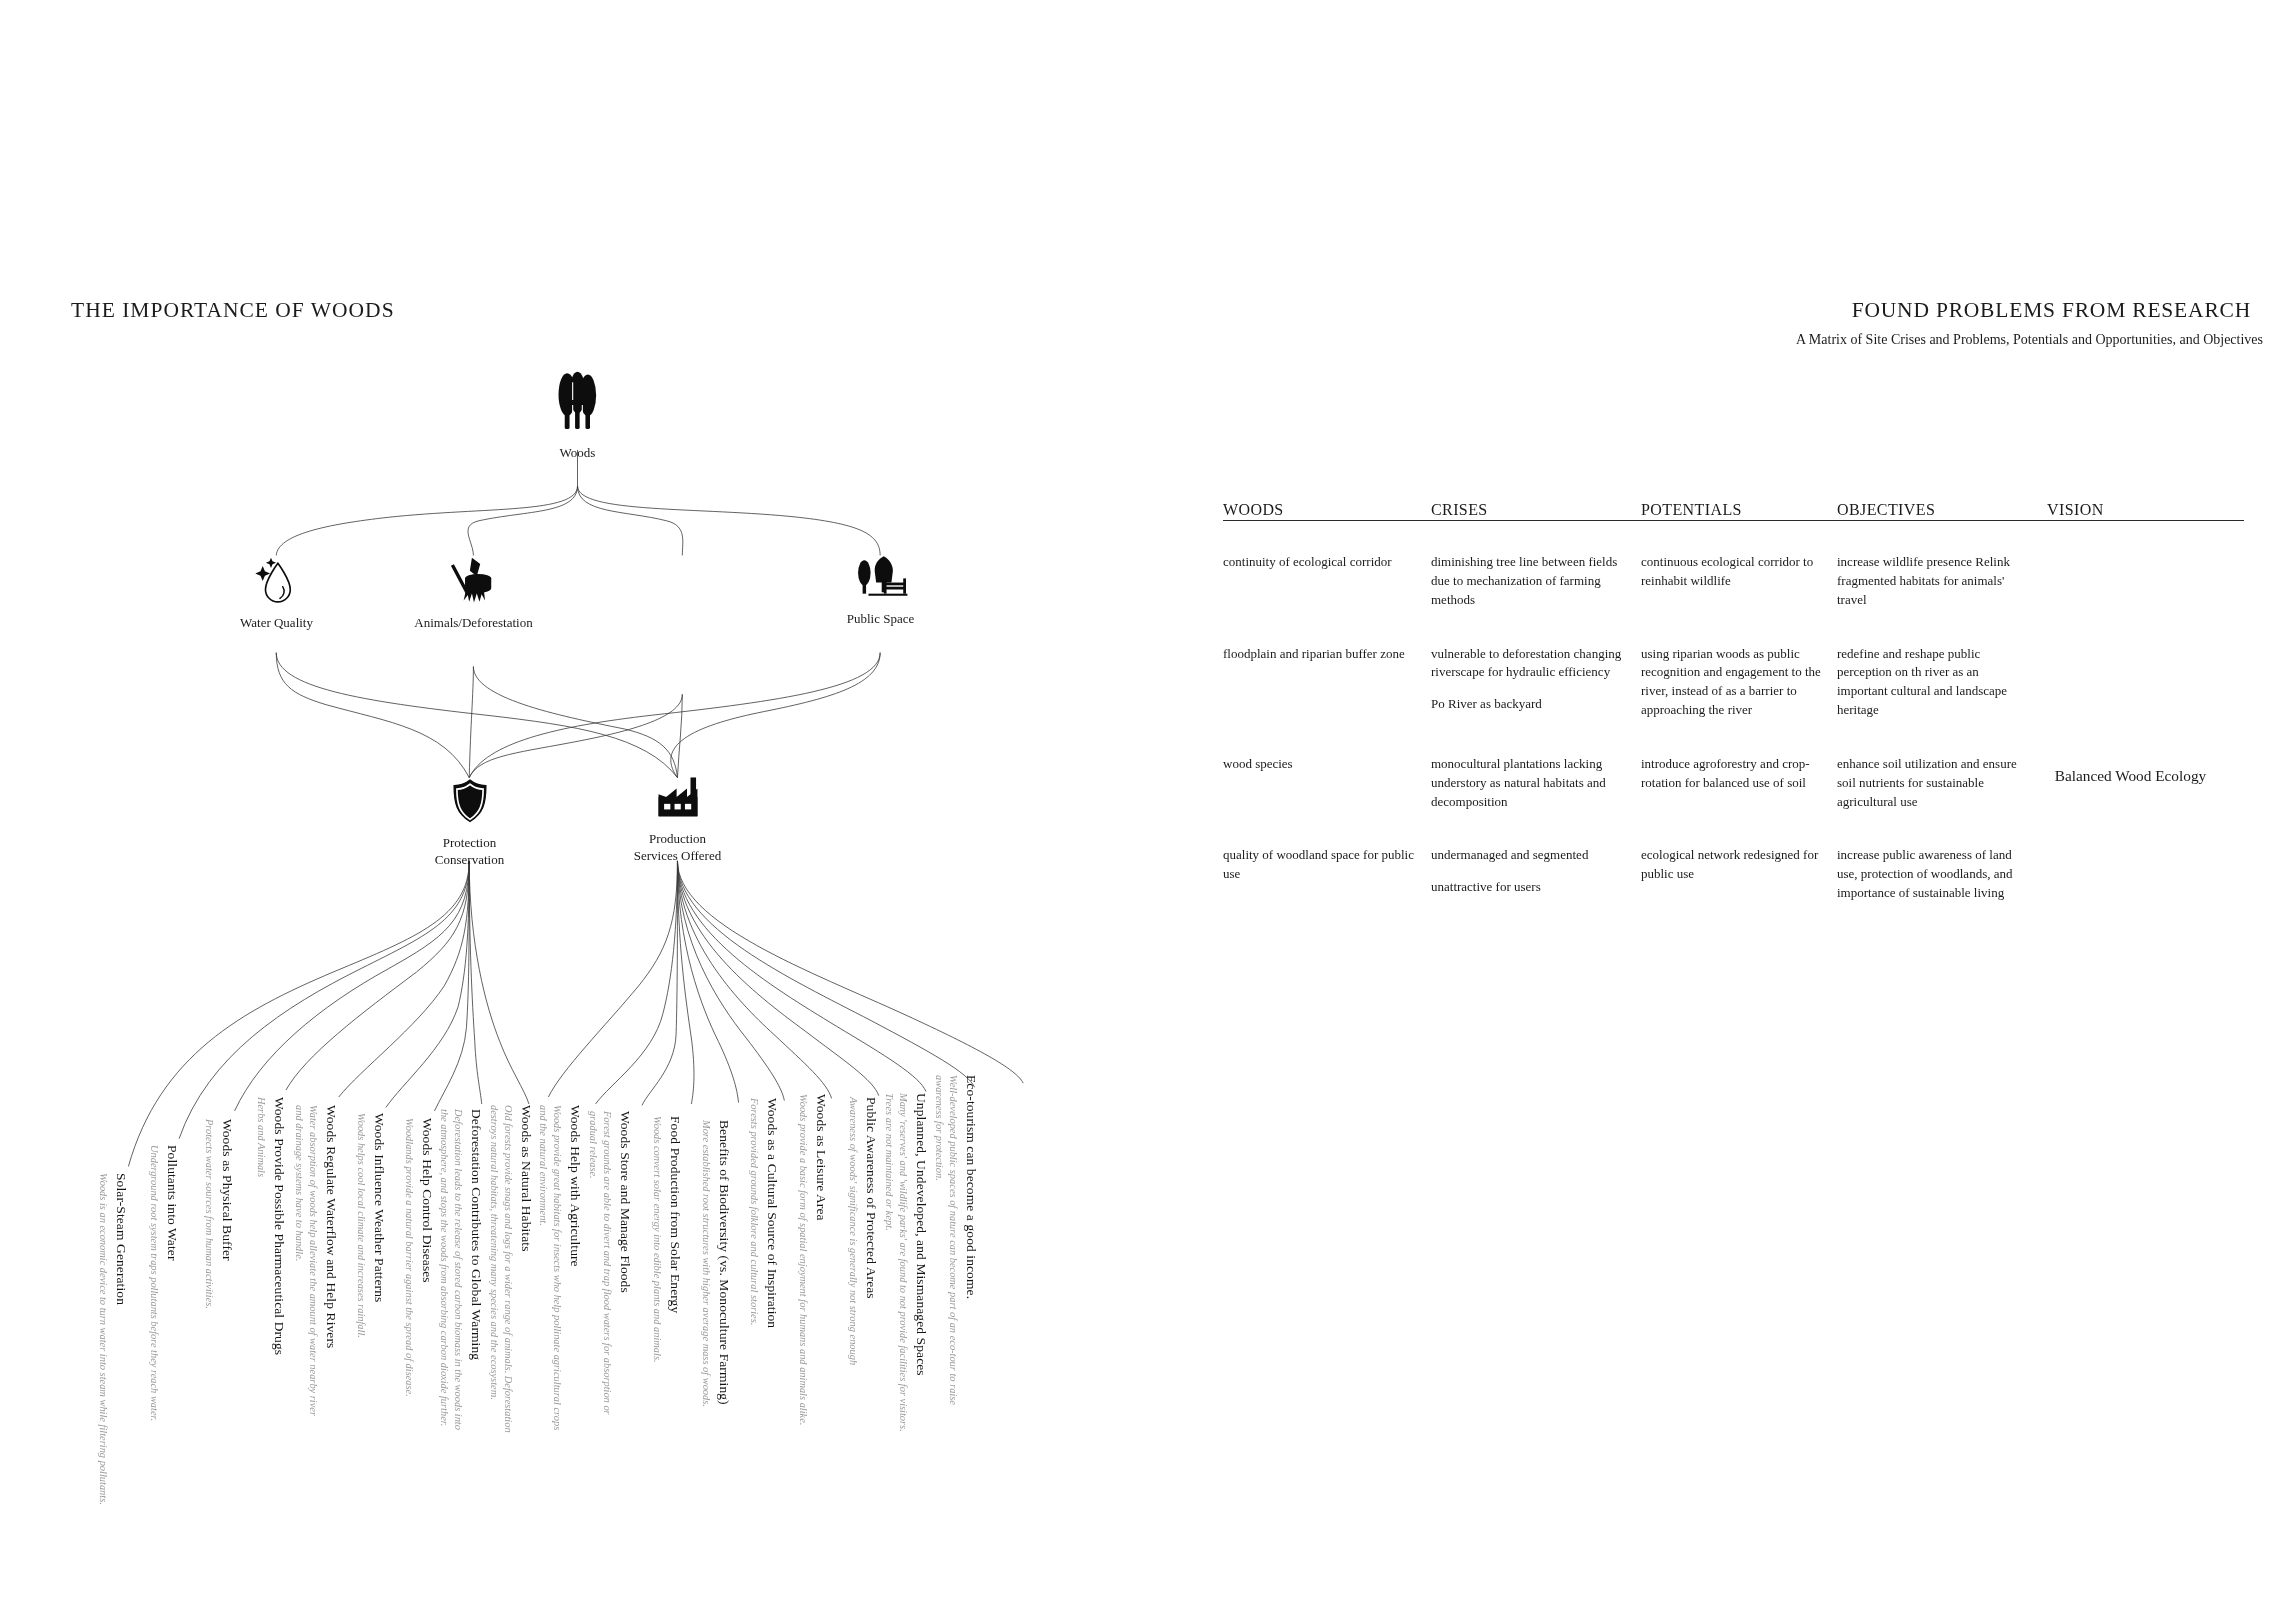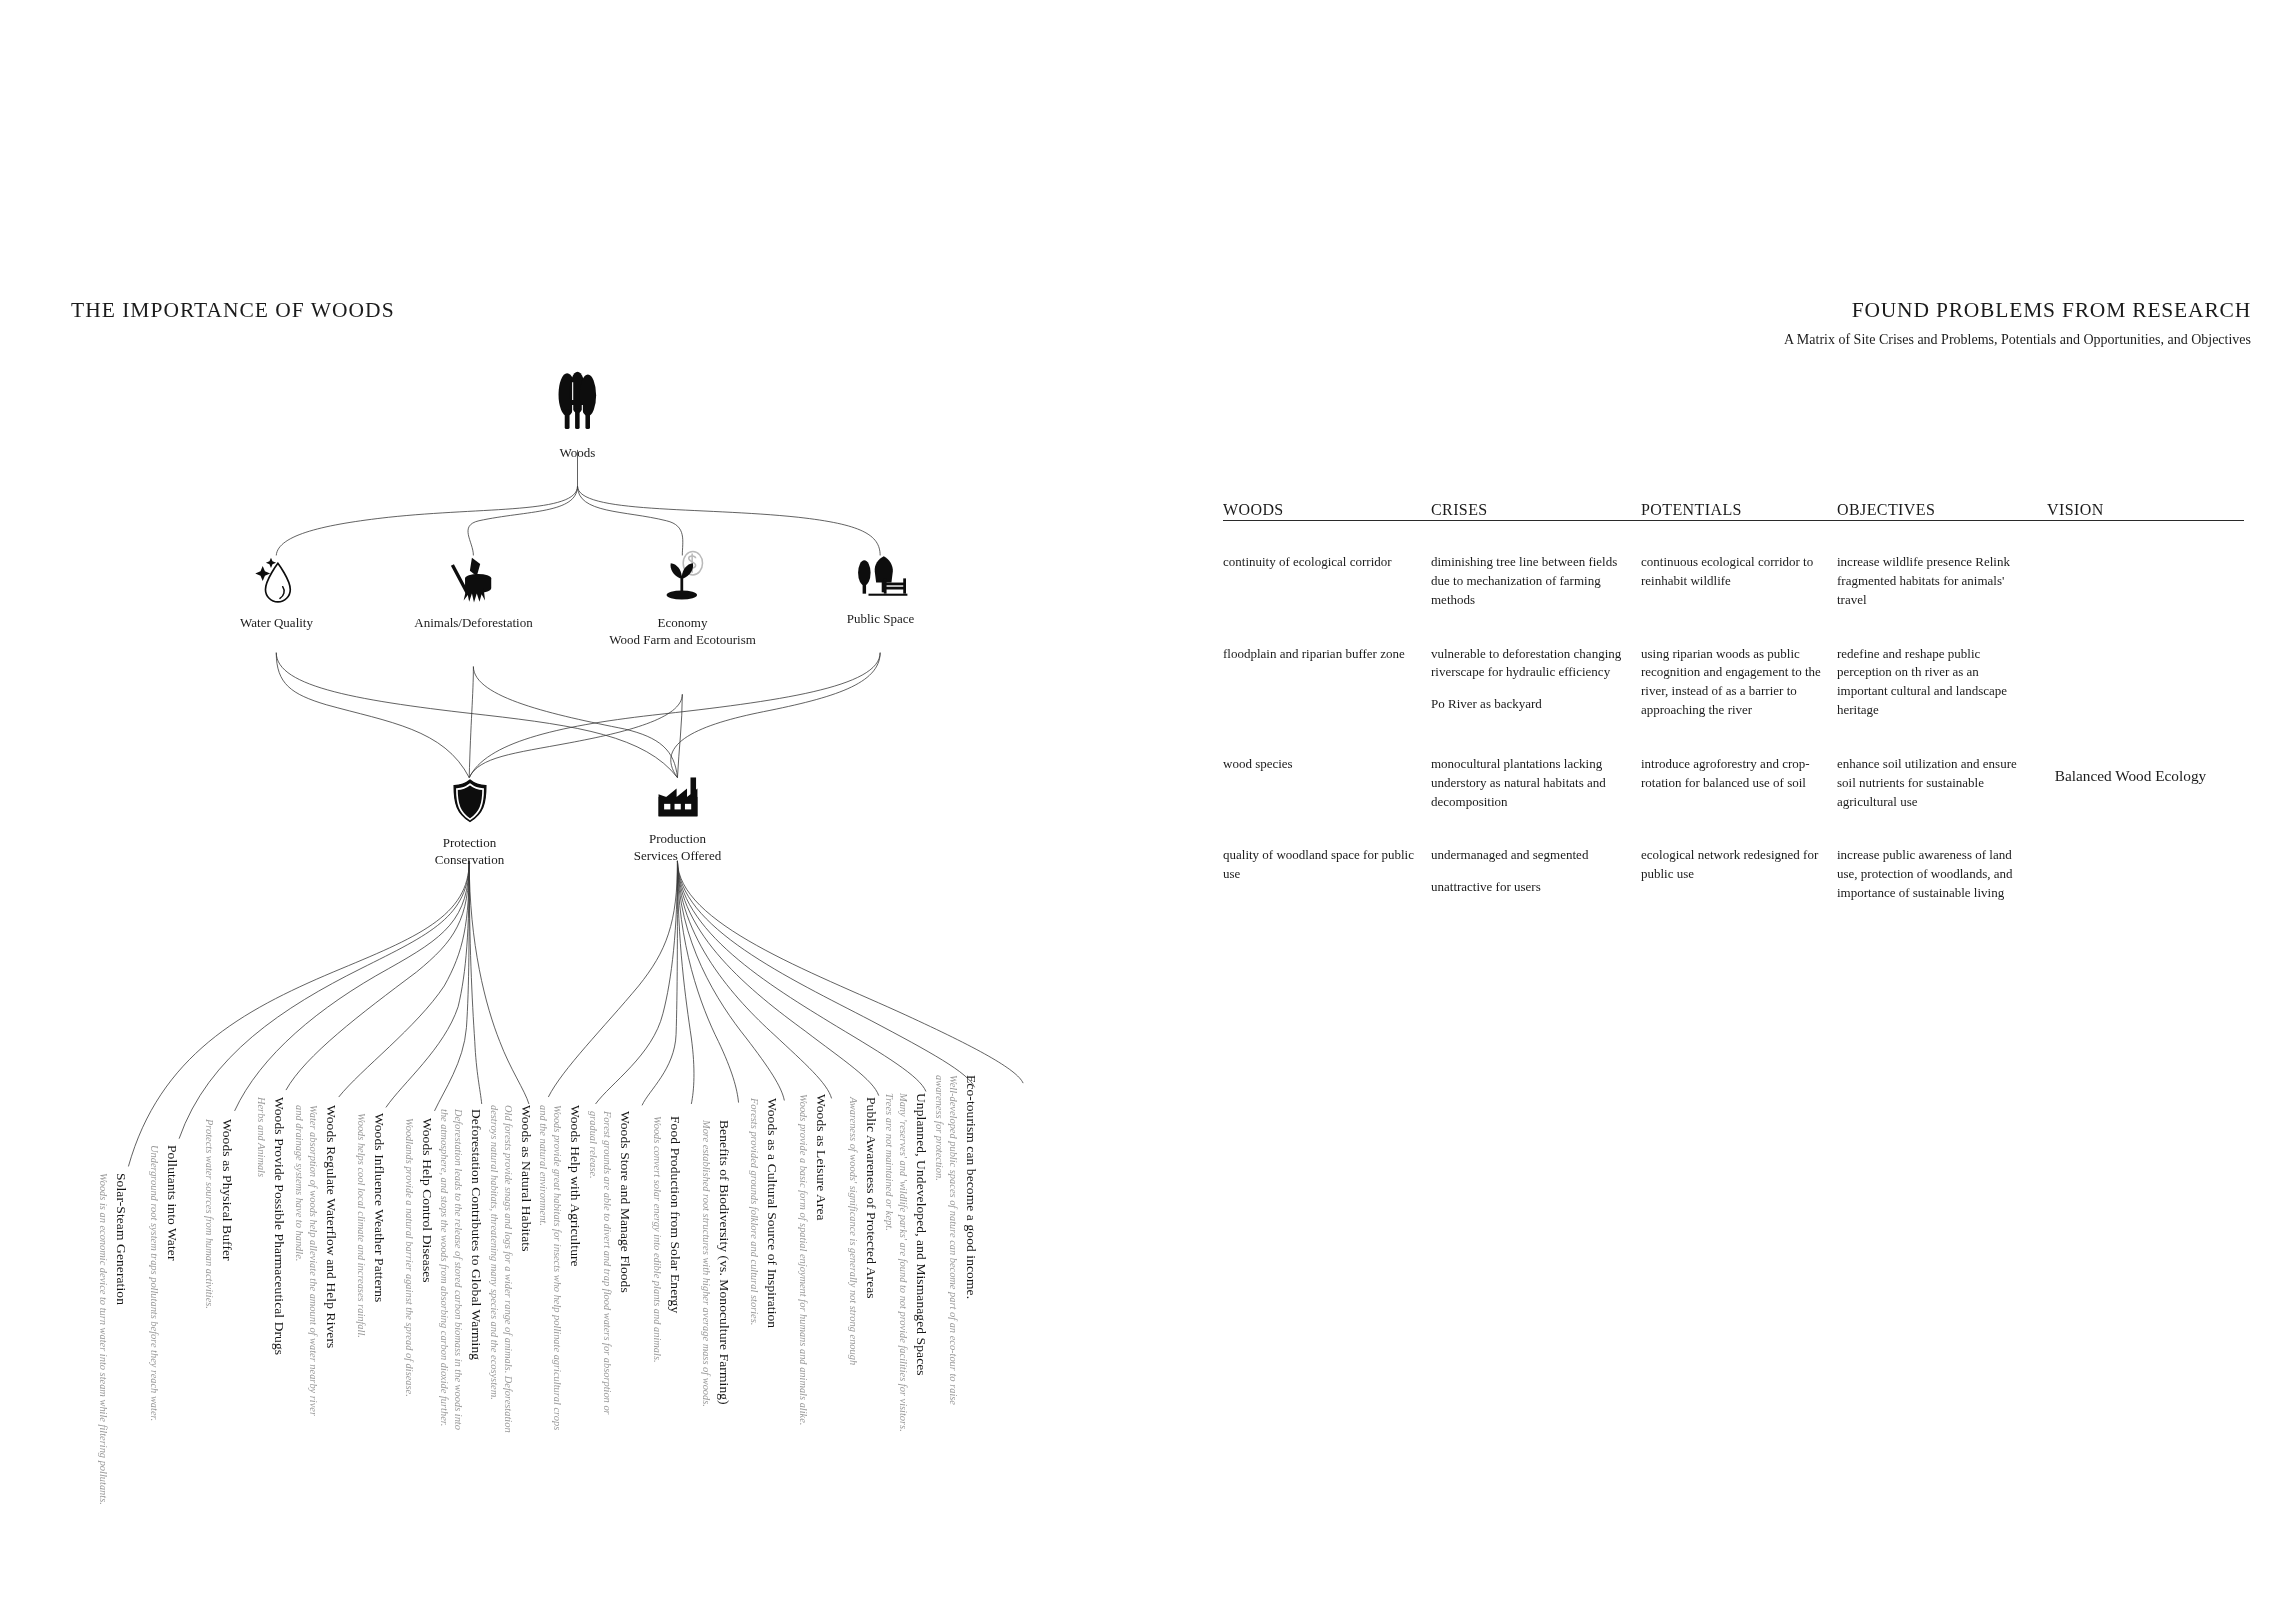--- a/index.html
+++ b/index.html
@@ -4,21 +4,21 @@
 <style>
   html,body{margin:0;padding:0;background:#ffffff;}
   body{width:2295px;height:1624px;position:relative;overflow:hidden;
        font-family:"Liberation Serif","DejaVu Serif",serif;color:#1a1a1a;}
 
   
   #left-title{position:absolute;left:71px;top:298px;font-size:21.5px;letter-spacing:1px;color:#1b1b1b;white-space:nowrap;}
 
   
   #right-title{position:absolute;right:44px;top:298px;font-size:21.5px;letter-spacing:0.8px;color:#1b1b1b;white-space:nowrap;text-align:right;}
-  #right-sub{position:absolute;right:44px;top:332px;font-size:14px;color:#1b1b1b;white-space:nowrap;text-align:right;}
+  #right-sub{position:absolute;right:32px;top:332px;font-size:14px;color:#1b1b1b;white-space:nowrap;text-align:right;}
 
   
   #matrix{position:absolute;left:1223px;top:500px;width:1020px;}
   #matrix table{border-collapse:collapse;width:100%;table-layout:fixed;}
   #matrix col.c0{width:208px}
   #matrix col.c1{width:210px}
   #matrix col.c2{width:196px}
   #matrix col.c3{width:210px}
   #matrix col.c4{width:197px}
   #matrix th{text-align:left;vertical-align:top;padding:0 15.3px 0 0;font-weight:normal;}
@@ -138,39 +138,20 @@
           <rect x="16" y="12" width="5" height="46" transform="rotate(-28 18 35)"></rect>
           <ellipse cx="45" cy="34" rx="19" ry="6.4"></ellipse>
           <path d="M26 34 h38 v14 c0 4 -8 7 -19 7 s-19 -3 -19 -7 Z"></path>
           <path d="M28 48 l-4 18 6 -8 2 10 4 -12 3 13 4 -13 4 12 3 -11 5 9 -2 -18 Z"></path>
         </g>
       </svg>
     </span>
     <div class="lbl">Animals/Deforestation</div>
   </div>
 
-  <div class="node" style="left:606px;top:548px;width:153px;">
-    <span class="ic">
-      <svg width="57" height="58" viewBox="0 0 82 84">
-        <g fill="none" stroke="#b9b9b9" stroke-width="2.2">
-          <ellipse cx="56" cy="22" rx="14" ry="17"></ellipse>
-          <path d="M50 26 c0 4 10 4 10 -1 s-10 -5 -10 -10 s10 -4 10 0"></path>
-          <line x1="55" y1="8" x2="55" y2="36"></line>
-        </g>
-        <g fill="#0d0d0d">
-          <path d="M38 44 C28 40 22 30 24 22 c9 1 15 9 16 19 Z"></path>
-          <path d="M42 44 C52 40 58 30 56 22 c-9 1 -15 9 -16 19 Z"></path>
-          <rect x="38" y="40" width="4" height="26"></rect>
-          <ellipse cx="40" cy="68" rx="22" ry="6.5"></ellipse>
-        </g>
-      </svg>
-    </span>
-    <div class="lbl">Economy</div>
-    <div class="lbl2">Wood Farm and Ecotourism</div>
-  </div>
 
   <div class="node" style="left:825px;top:552px;width:111px;">
     <span class="ic">
       <svg width="56" height="50" viewBox="0 0 80 72">
         <g fill="#0d0d0d">
           <ellipse cx="16" cy="30" rx="9" ry="18"></ellipse>
           <rect x="13.5" y="44" width="5" height="16"></rect>
           <path d="M44 6 c8 4 14 14 13 22 l-2 16 h-22 l-2 -16 c-1 -10 5 -18 13 -22 Z"></path>
           <rect x="41" y="42" width="5" height="16"></rect>
           <rect x="22" y="60" width="56" height="3"></rect>

